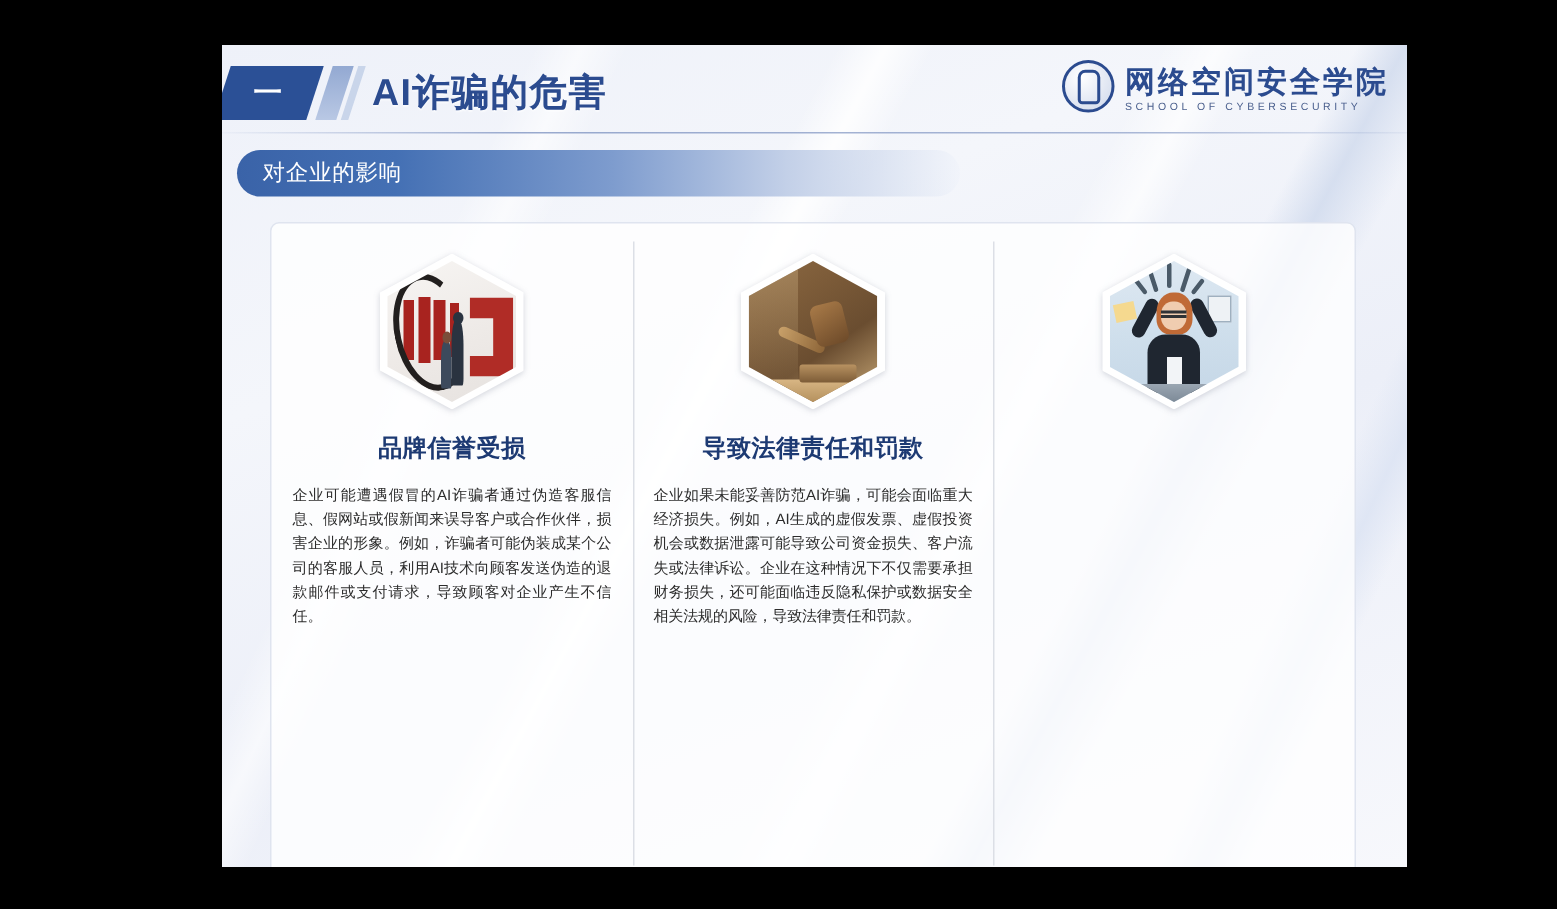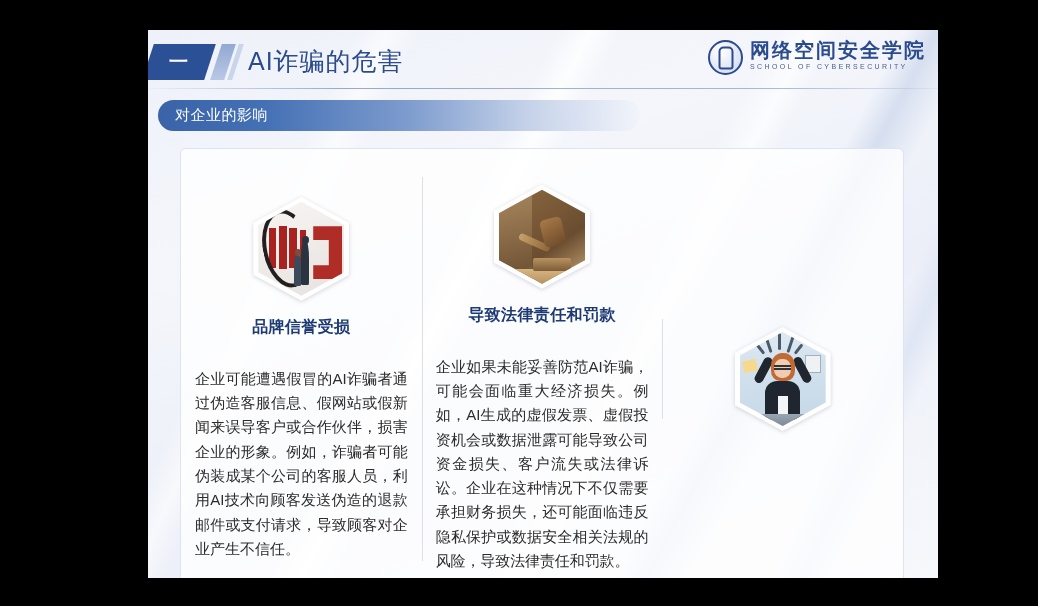--- a/index.html
+++ b/index.html
@@ -91,32 +91,32 @@
     height: 36px;
     background: #c9d5ea;
     transform: skewX(-18deg);
   }
 
   #slide-title {
     position: absolute;
     left: 100px;
     top: 15px;
     font-size: 25px;
-    font-weight: normal;
+    font-weight: bold;
     color: #2b4b8f;
     letter-spacing: 1px;
     text-shadow: 0 1px 1px rgba(255,255,255,0.6);
   }
 
   #logo {
     position: absolute;
     right: 12px;
     top: 10px;
     display: flex;
-    align-items: flex-start;
+    align-items: flex-end;
     gap: 7px;
   }
   #logo-emblem {
     width: 35px;
     height: 35px;
     border-radius: 50%;
     background: radial-gradient(circle at 35% 30%, #ffffff 0%, #e9edf6 45%, #cdd7ea 100%);
     border: 2px solid #2b4b8f;
     position: relative;
     flex: none;
@@ -180,21 +180,20 @@
   #content-card {
     position: absolute;
     left: 32px;
     top: 118px;
     width: 724px;
     height: 442px;
     background: rgba(255,255,255,0.78);
     border: 1px solid #dfe4ef;
     border-radius: 6px;
     display: flex;
-    align-items: center;
   }
 
   .column {
     flex: 1;
     padding: 14px 14px 0 14px;
     position: relative;
     display: flex;
     flex-direction: column;
     align-items: center;
   }
@@ -375,22 +374,22 @@
     font-size: 16px;
     font-weight: bold;
     color: #1d3a73;
     letter-spacing: 0.4px;
     text-align: center;
     white-space: nowrap;
   }
 
   
   .col-body {
-    margin-top: 29px;
-    font-size: 15px;
+    margin-top: 13px;
+    font-size: 10px;
     line-height: 1.62;
     color: #2c2c2c;
     text-align: justify;
     width: 100%;
   }
   .col-body.narrow { letter-spacing: -0.1px; }
 </style>
 </head>
 <body>
 

